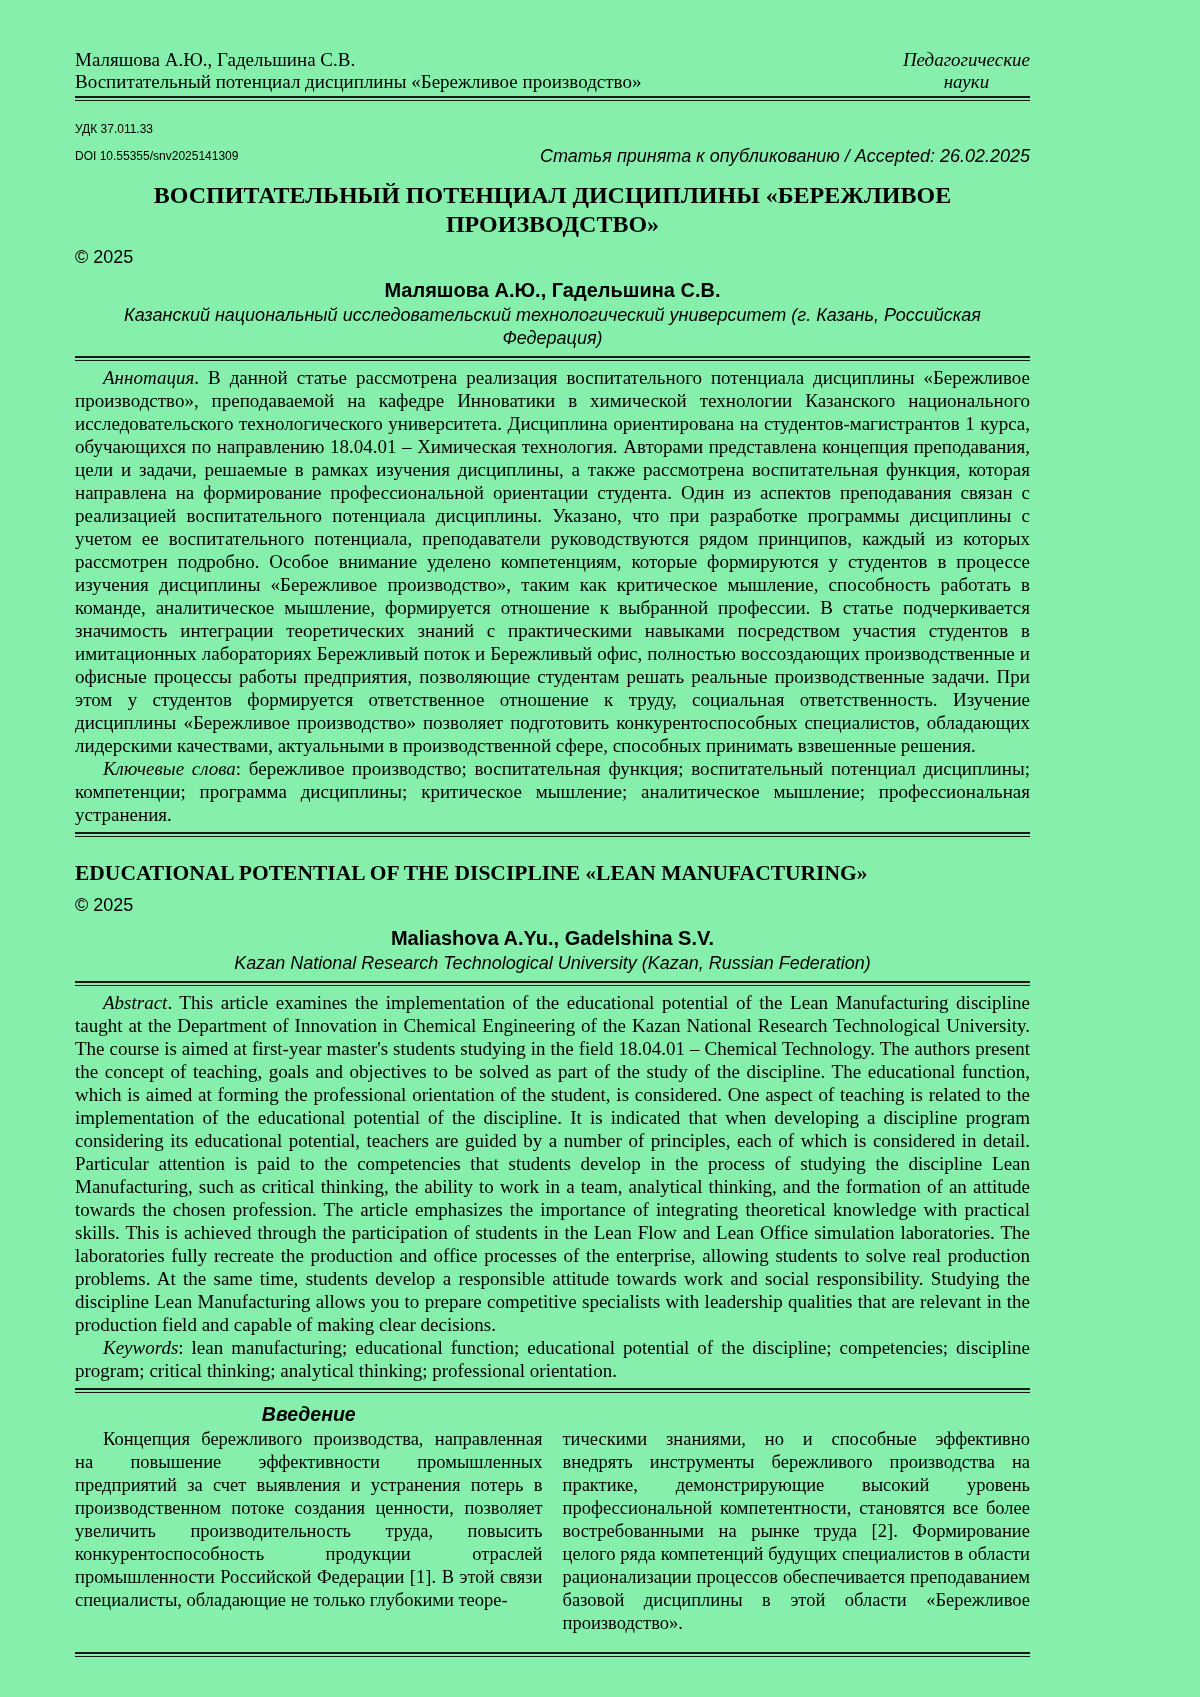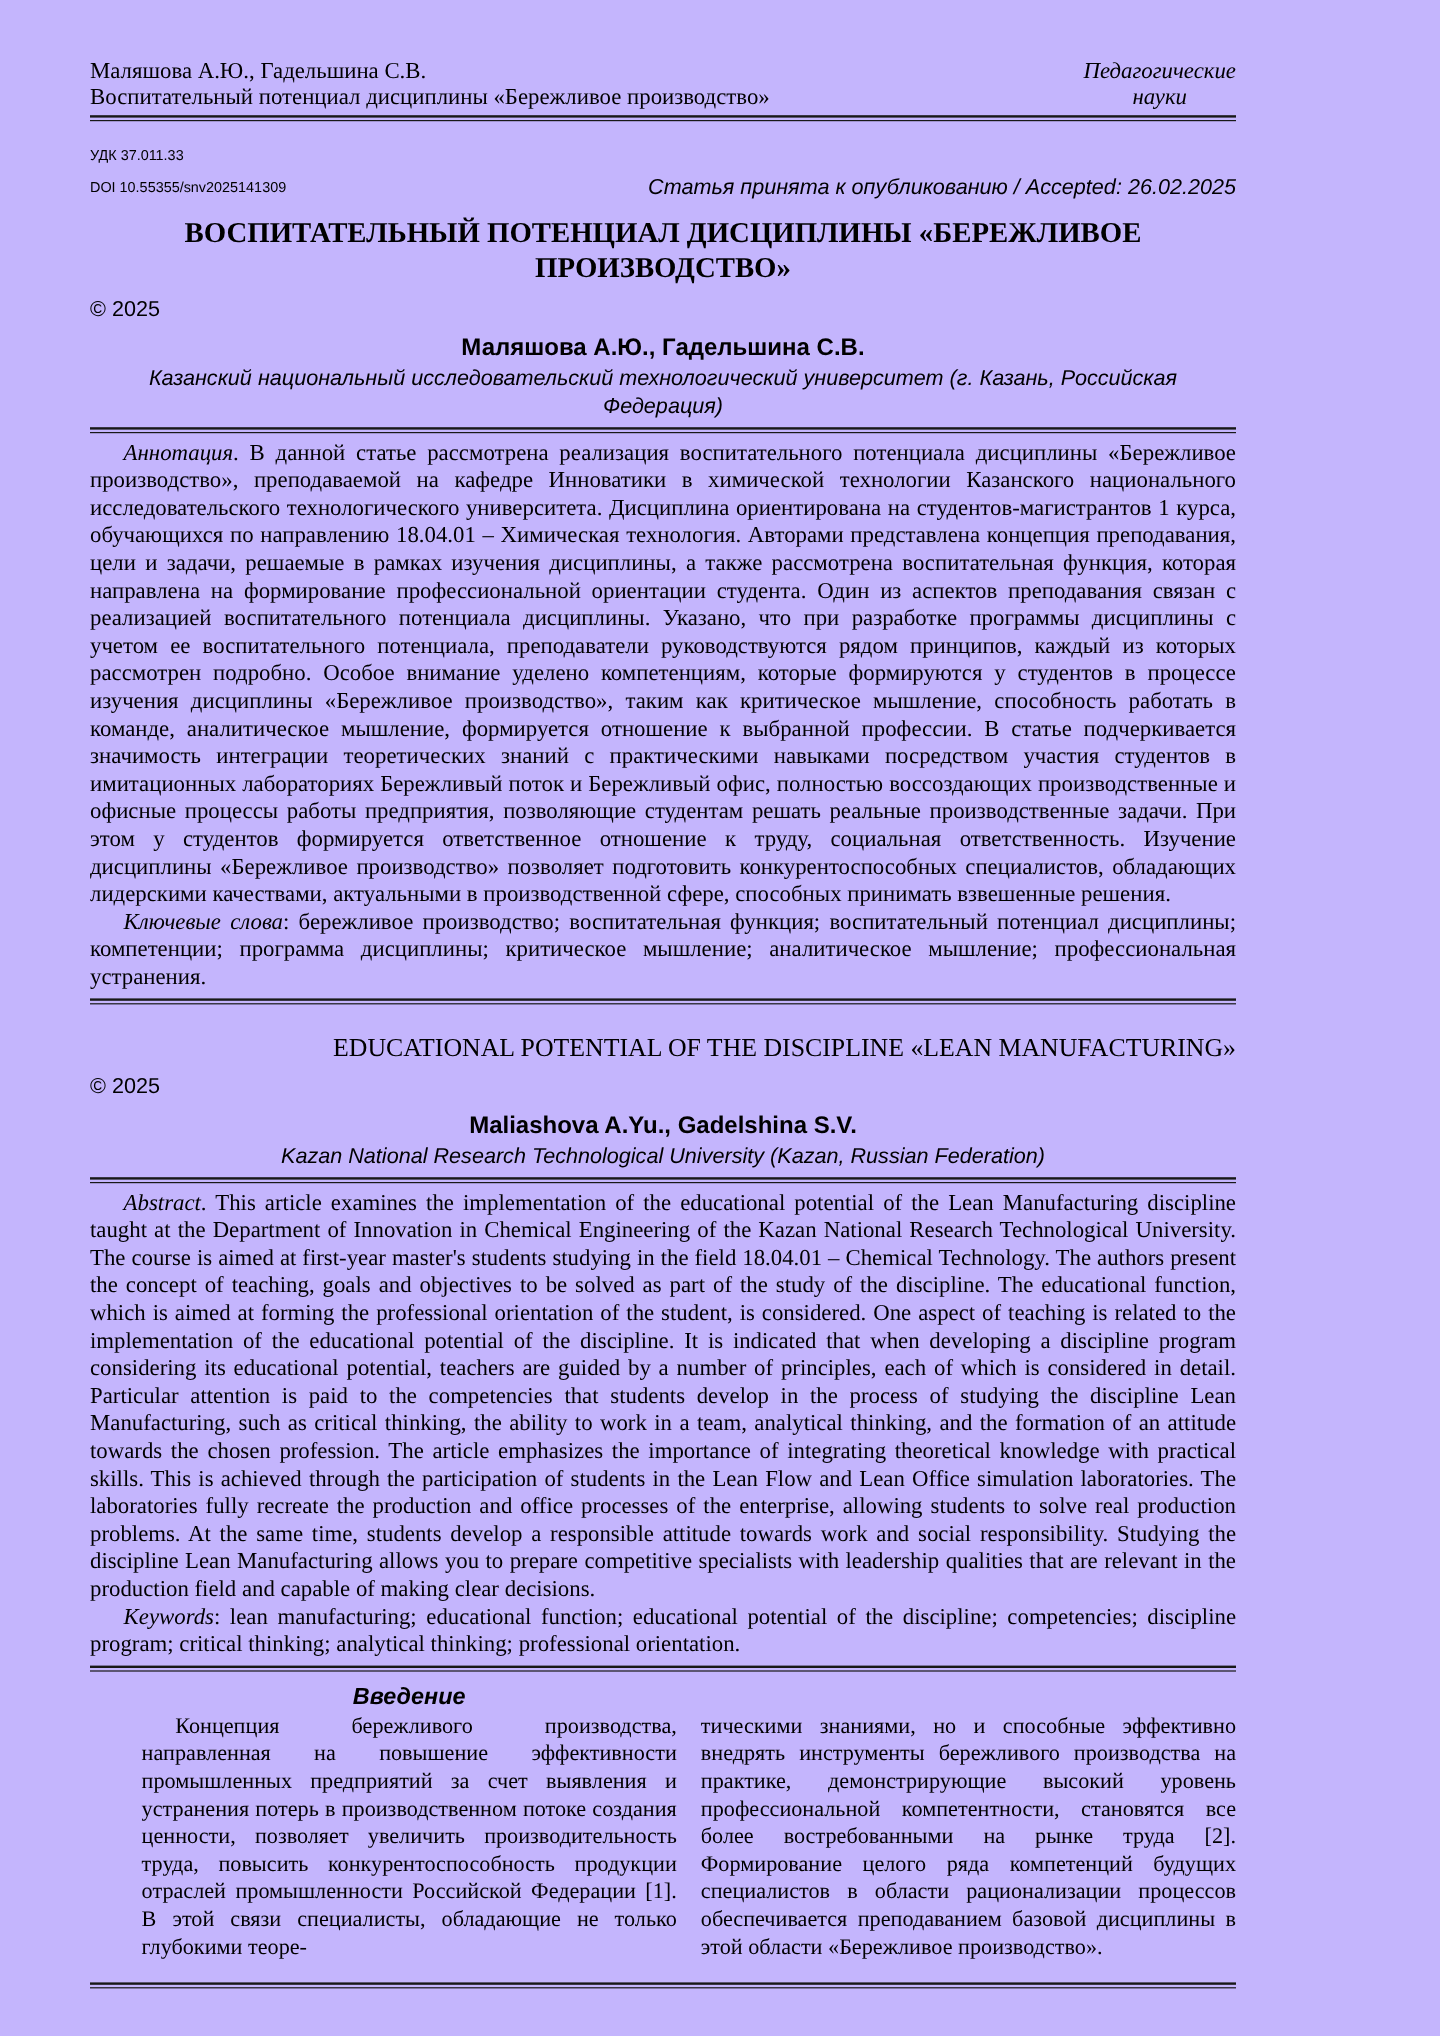--- a/index.html
+++ b/index.html
@@ -1,21 +1,21 @@
 <!DOCTYPE html>
 <html><head>
 <meta charset="utf-8">
 <style>
   * { margin: 0; padding: 0; box-sizing: border-box; }
   html, body { background: #ffffff; }
   .page {
     position: relative;
     width: 1200px;
     height: 1697px;
-    background: #c4b5fd;
+    background: #86efac;
     color: #000000;
     overflow: hidden;
     display: flex;
     flex-direction: column;
     font-family: "Liberation Serif", serif;
   }
   .inner { padding: 49px 170px 0 75px; }
 
   .rule {
     border-top: 2px solid #181818;
@@ -67,27 +67,27 @@
     text-indent: 28px;
     font-size: 19px;
     line-height: 23px;
   }
   .para.tight { margin-top: 0; }
   .ital { font-style: italic; }
 
   .title-en {
     margin-top: 23px;
     font-size: 21.5px;
-    font-weight: normal;
-    text-align: right;
+    font-weight: bold;
+    text-align: left;
     line-height: 27px;
   }
 
   
-  .columns { margin-top: 9px; display: flex; gap: 20px; margin-left: 43px; }
+  .columns { margin-top: 9px; display: flex; gap: 20px; }
   .col { flex: 1 1 0; }
   .intro-heading {
     text-align: center;
     font-family: "Liberation Sans", sans-serif;
     font-style: italic;
     font-weight: 600;
     font-size: 19.5px;
     line-height: 25px;
   }
   .col-para { margin-top: 1px; font-size: 18.5px; line-height: 23px; }

